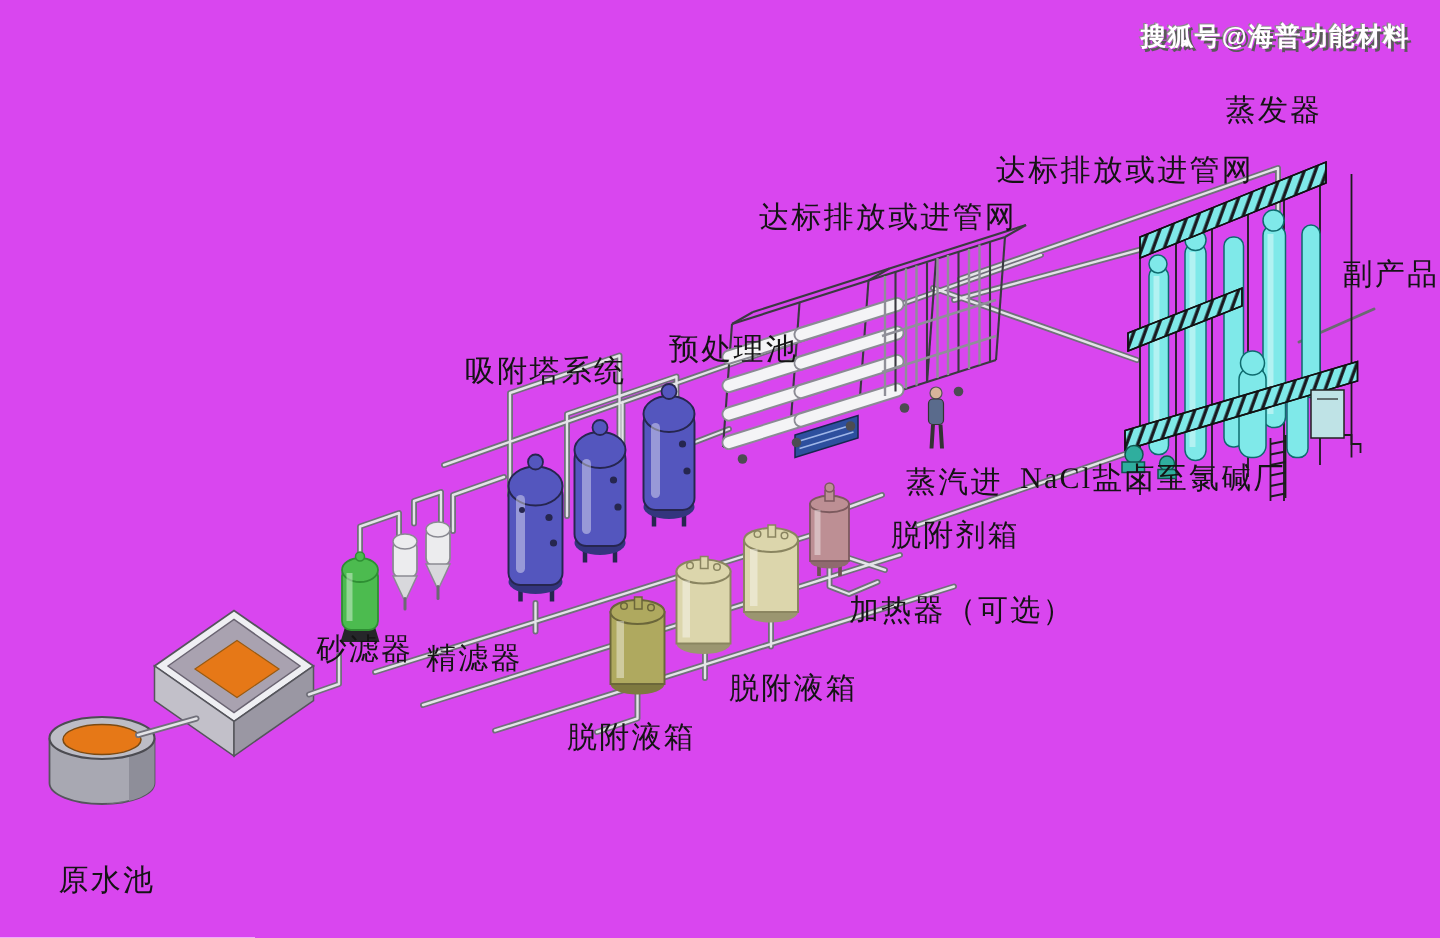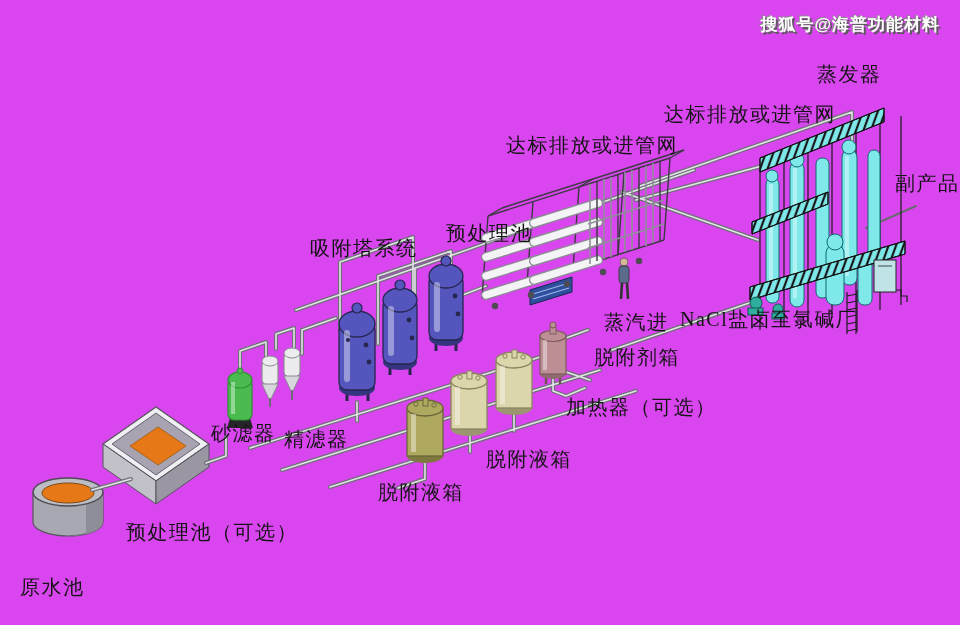--- a/index.html
+++ b/index.html
@@ -313,16 +313,15 @@
 <div class="lbl" style="left:310px;top:237px">吸附塔系统</div>
 <div class="lbl" style="left:446px;top:222px">预处理池</div>
 <div class="lbl" style="left:604px;top:311px">蒸汽进</div>
 <div class="lbl" style="left:680px;top:308px">NaCl盐卤至氯碱厂</div>
 <div class="lbl" style="left:594px;top:346px">脱附剂箱</div>
 <div class="lbl" style="left:566px;top:396px">加热器（可选）</div>
 <div class="lbl" style="left:284px;top:428px">精滤器</div>
 <div class="lbl" style="left:211px;top:422px">砂滤器</div>
 <div class="lbl" style="left:486px;top:448px">脱附液箱</div>
 <div class="lbl" style="left:378px;top:481px">脱附液箱</div>
-<div class="lbl" style="left:126px;top:521px">预处理池（可选）</div>
-<div class="lbl" style="left:20px;top:576px">原水池</div>
+<div class="lbl" style="left:39px;top:576px">原水池</div>
 
 </div>
 
 </body></html>

